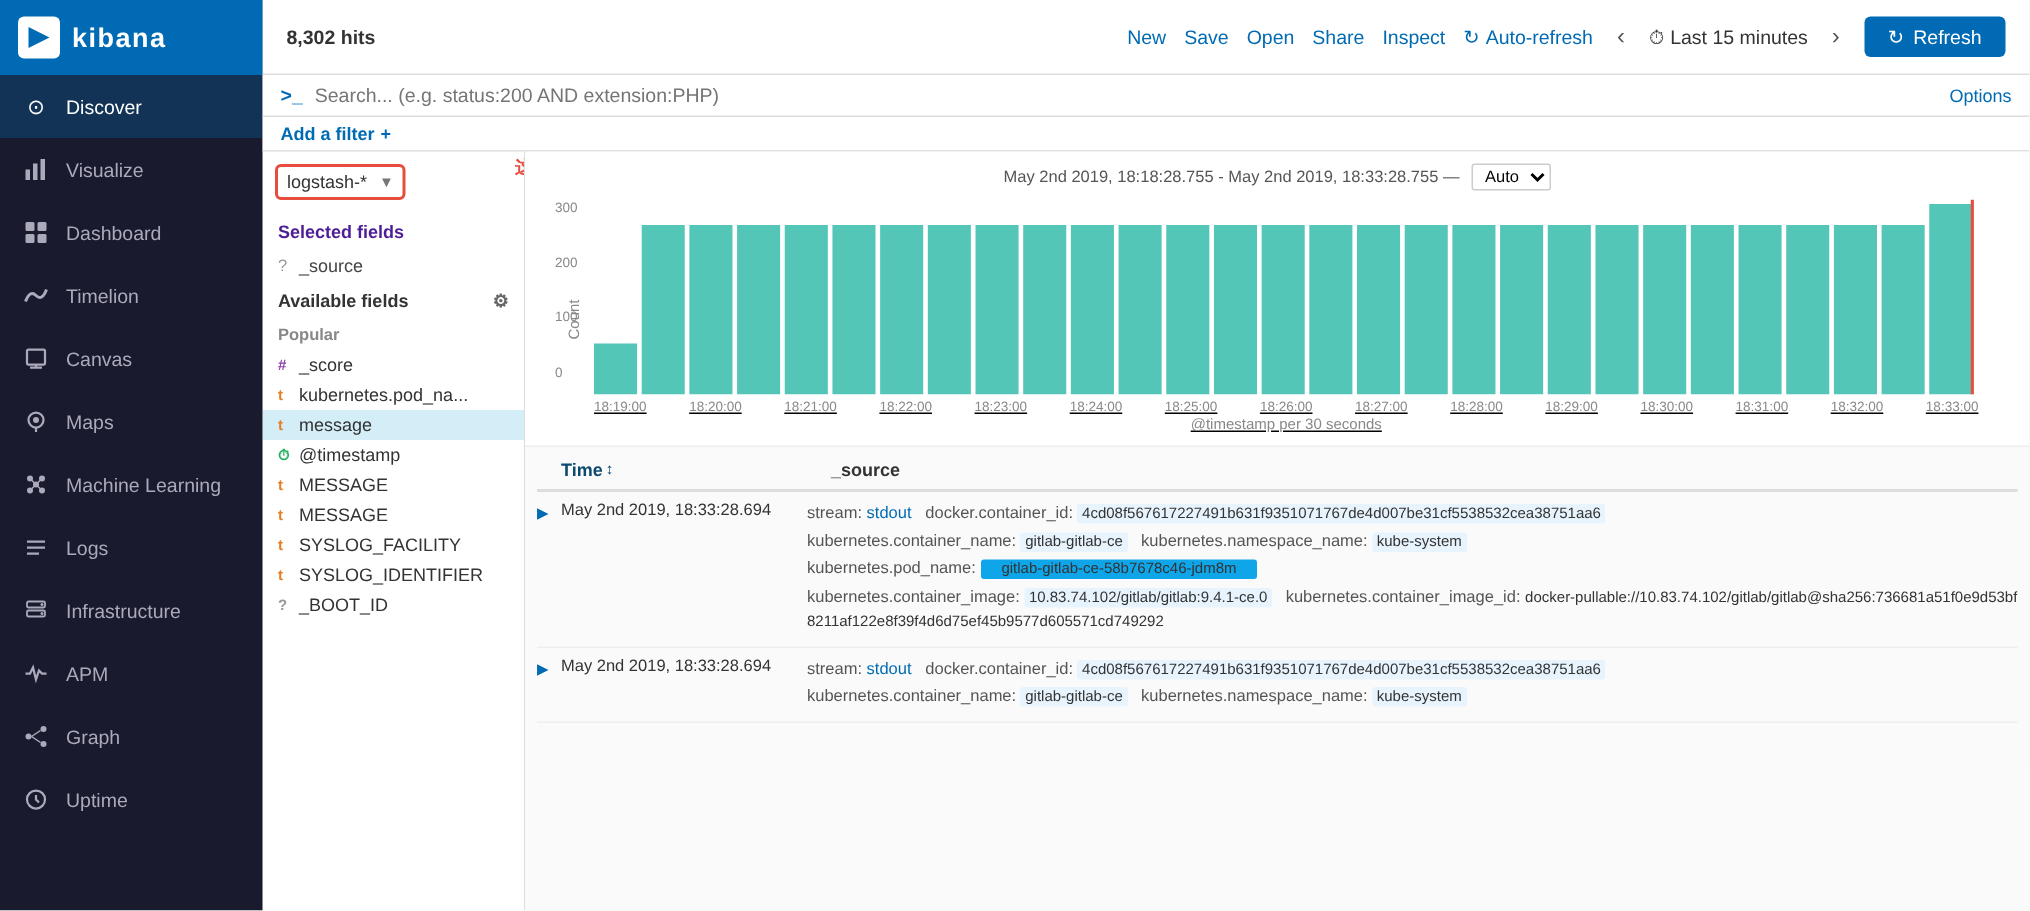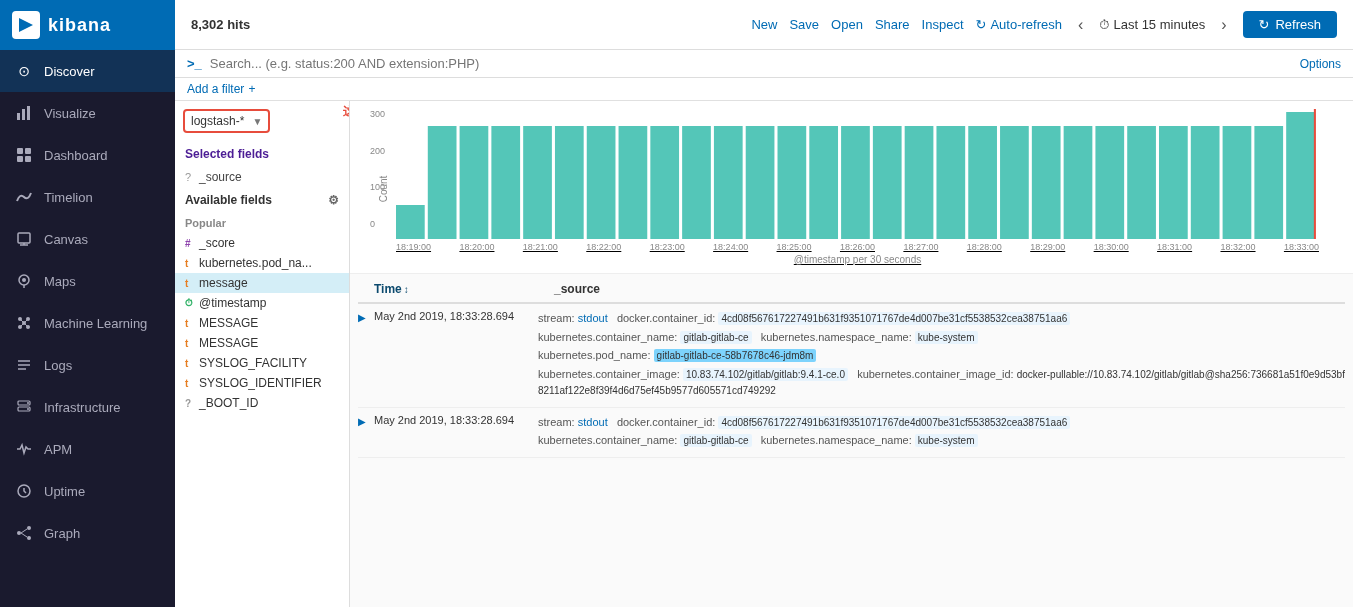--- a/index.html
+++ b/index.html
@@ -166,20 +166,21 @@
       cursor: pointer;
     }
 
     
     .filterbar {
       padding: 4px 12px;
       background: white;
       border-bottom: 1px solid #e0e0e0;
       display: flex;
       align-items: center;
+      font-weight: bold;
     }
     .add-filter {
       display: flex;
       align-items: center;
       gap: 4px;
       color: #006BB4;
       font-size: 12px;
       cursor: pointer;
     }
 
@@ -495,37 +496,37 @@
       <span class="nav-icon">
         <svg width="16" height="16" viewBox="0 0 16 16">
             <path d="M1,8 L4,8 L6,4 L8,12 L10,6 L12,8 L15,8" stroke="#aab" fill="none" stroke-width="1.5"></path>
           </svg>
       </span>
       <span>APM</span>
     </div>
     <div class="nav-item">
       <span class="nav-icon">
         <svg width="16" height="16" viewBox="0 0 16 16">
-            <circle cx="8" cy="8" r="6" stroke="#aab" fill="none" stroke-width="1.5"></circle>
-            <path d="M8,5 L8,8 L10,10" stroke="#aab" stroke-width="1.5" fill="none"></path>
-          </svg>
-      </span>
-      <span>Uptime</span>
-    </div>
-    <div class="nav-item">
-      <span class="nav-icon">
-        <svg width="16" height="16" viewBox="0 0 16 16">
             <circle cx="3" cy="8" r="2" fill="#aab"></circle>
             <circle cx="13" cy="3" r="2" fill="#aab"></circle>
             <circle cx="13" cy="13" r="2" fill="#aab"></circle>
             <line x1="5" y1="8" x2="11" y2="4" stroke="#aab" stroke-width="1"></line>
             <line x1="5" y1="8" x2="11" y2="12" stroke="#aab" stroke-width="1"></line>
           </svg>
       </span>
       <span>Graph</span>
+    </div>
+    <div class="nav-item">
+      <span class="nav-icon">
+        <svg width="16" height="16" viewBox="0 0 16 16">
+            <circle cx="8" cy="8" r="6" stroke="#aab" fill="none" stroke-width="1.5"></circle>
+            <path d="M8,5 L8,8 L10,10" stroke="#aab" stroke-width="1.5" fill="none"></path>
+          </svg>
+      </span>
+      <span>Uptime</span>
     </div>
   </nav>
 </div>
 
 <div class="main">
 
   <div class="topbar">
     <span class="hits-count">8,302 hits</span>
     <div class="topbar-spacer"></div>
     <div class="topbar-actions">
@@ -625,20 +626,28 @@
       </div>
       <div class="field-item">
         <span class="field-type">?</span>
         <span>_BOOT_ID</span>
       </div>
     </div>
 
     <div class="right-panel">
 
       <div class="chart-area">
+        <div class="chart-controls">
+          <span class="chart-date-range">May 2nd 2019, 18:18:28.755 - May 2nd 2019, 18:33:28.755 —</span>
+          <div class="chart-auto-select">
+            <select class="auto-select-box">
+              <option>Auto</option>
+            </select>
+          </div>
+        </div>
         <div class="histogram-container">
           <div style="position:absolute; left:4px; top:0; height:120px; display:flex; flex-direction:column; justify-content:space-between; font-size:9px; color:#888;">
             <span>300</span>
             <span>200</span>
             <span>100</span>
             <span>0</span>
           </div>
           <div style="position:absolute; left:4px; top:50%; transform:translateY(-50%) rotate(-90deg); font-size:10px; color:#888; transform-origin:center center;">Count</div>
           <div style="margin-left:30px; margin-right:18px;text-decoration:underline;">
             <svg width="100%" height="130" viewBox="0 0 900 130" preserveAspectRatio="none">
@@ -714,21 +723,21 @@
             <div class="source-line">
               <span class="field-name">stream: </span><span class="field-value">stdout</span>
               &nbsp;&nbsp;<span class="field-name">docker.container_id: </span>
               <span style="background:#e8f4fd; padding:1px 3px; border-radius:2px; font-size:10px;">4cd08f567617227491b631f9351071767de4d007be31cf5538532cea38751aa6</span>
             </div>
             <div class="source-line">
               <span class="field-name">kubernetes.container_name: </span><span style="background:#e8f4fd; padding:1px 3px; border-radius:2px; font-size:10px;">gitlab-gitlab-ce</span>
               &nbsp;&nbsp;<span class="field-name">kubernetes.namespace_name: </span><span style="background:#e8f4fd; padding:1px 3px; border-radius:2px; font-size:10px;">kube-system</span>
             </div>
             <div class="source-line">
-              <span class="field-name">kubernetes.pod_name: </span><span style="background:#7dd3fc; padding:1px 3px; border-radius:2px; font-size:10px;">gitlab-gitlab-ce-58b7678c46-jdm8m</span>
+              <span class="field-name">kubernetes.pod_name: </span><span style="background:#0ea5e9; padding:1px 14px; border-radius:2px; font-size:10px;">gitlab-gitlab-ce-58b7678c46-jdm8m</span>
             </div>
             <div class="source-line">
               <span class="field-name">kubernetes.container_image: </span><span style="background:#e8f4fd; padding:1px 3px; border-radius:2px; font-size:10px;">10.83.74.102/gitlab/gitlab:9.4.1-ce.0</span>
               &nbsp;&nbsp;<span class="field-name">kubernetes.container_image_id: </span><span style="font-size:10px;">docker-pullable://10.83.74.102/gitlab/gitlab@sha256:736681a51f0e9d53bf8211af122e8f39f4d6d75ef45b9577d605571cd749292</span>
             </div>
           </div>
         </div>
 
         <div class="table-row">
           <div class="row-toggle">▶</div>

